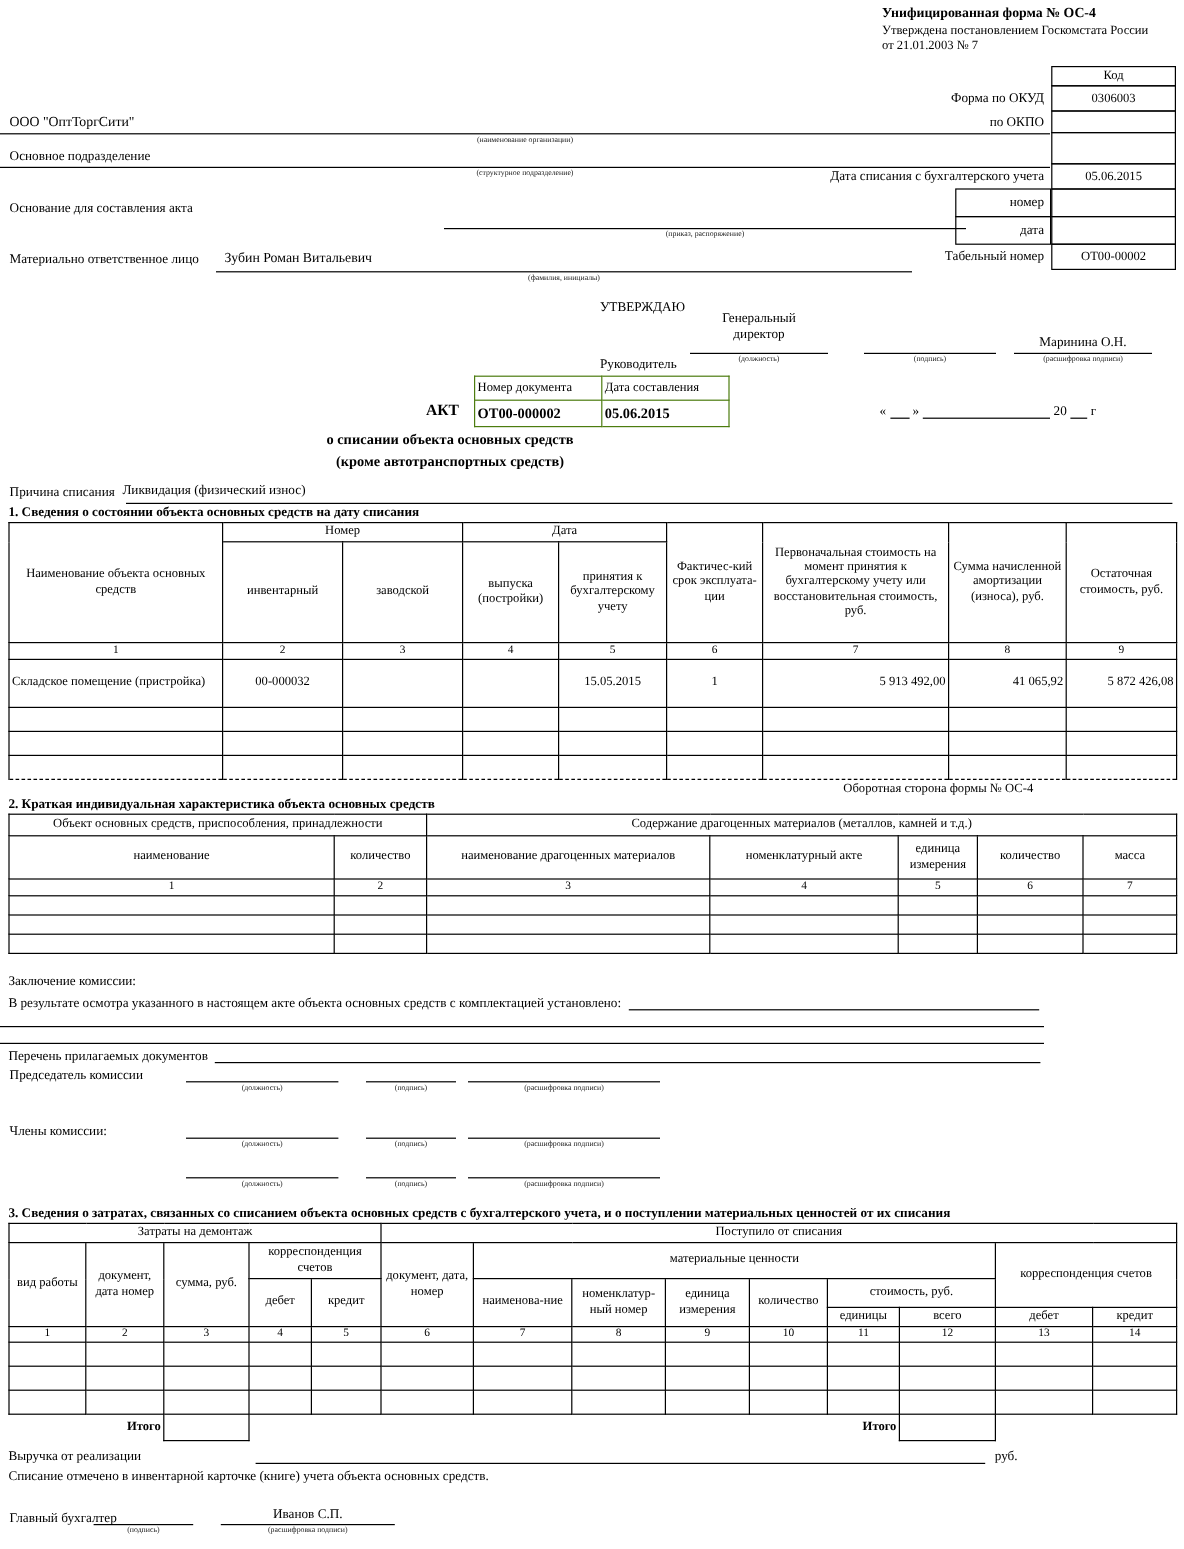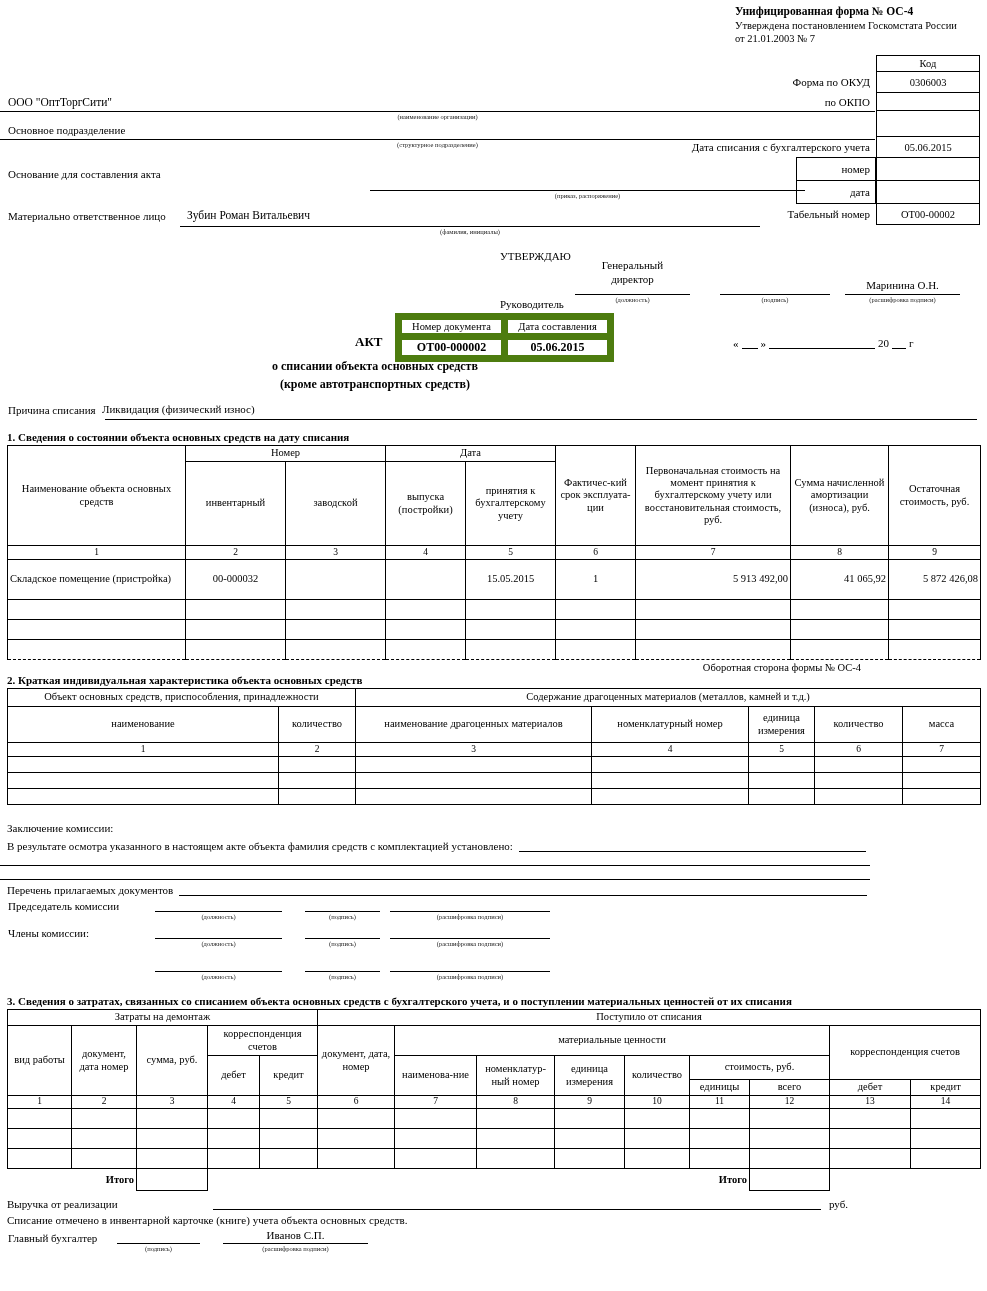--- a/index.html
+++ b/index.html
@@ -15,36 +15,36 @@
 
   
   .codes{display:flex;flex-direction:column}
   .code-row{display:flex;justify-content:flex-end;margin-top:-1px}
   .code-label{flex:1;display:flex;align-items:center;justify-content:flex-end;padding-right:6px;font-size:11px}
   .code-lbox{width:73px;border:1px solid #000;display:flex;align-items:center;justify-content:flex-end;padding-right:5px;font-size:11px}
   .code-val{width:102px;border:1px solid #000;display:flex;align-items:center;justify-content:center;font-size:10.5px}
 
   
   .acttbl{position:absolute;border-collapse:collapse;table-layout:fixed;width:212px;margin:0}
-  .acttbl td{border:7px solid #4d7c0f;text-align:center;vertical-align:middle;font-size:10.5px;padding:0 2px}
+  .acttbl td{border:1px solid #4d7c0f;text-align:left;vertical-align:middle;font-size:10.5px;padding:0 2px}
   .acttbl .val{font-weight:bold;font-size:12px}
 
   .datefill{display:flex;align-items:flex-end;gap:3px;font-size:11px}
   .dl{display:inline-block;border-bottom:1px solid #000;height:12px}
 
   
   table.grid{border-collapse:collapse;table-layout:fixed;width:973px;margin-left:7px}
   table.grid td{border:1px solid #000;text-align:center;vertical-align:middle;padding:0 2px;font-size:10.5px;line-height:1.18;overflow:hidden}
   table.grid td.left{text-align:left}
   table.grid td.r{text-align:right}
   table.grid tr.nums td{font-size:9.5px}
   .t1 tbody[data-empty-rows] tr:last-child td{border-bottom:1px dashed #000}
   td.nb{border:none !important}
 
-  .flow{position:absolute;top:428px;left:0;width:870px}
+  .flow{position:absolute;top:418px;left:0;width:870px}
   .sec-title{font-weight:bold;font-size:11px;margin:0 0 2px 7px;white-space:nowrap}
   .note-right{text-align:right;font-size:10.5px;margin:2px 9px 1px 0}
 
   .fill-row{display:flex;align-items:flex-end}
   .grow-line{flex:1;border-bottom:1px solid #000;height:13px}
   .wline{border-bottom:1px solid #000;height:13px;margin:0}
 
   .sig-row{position:relative;padding-left:155px;display:flex;align-items:flex-end}
   .sig-label{position:absolute;left:8px;bottom:9px;white-space:nowrap}
   .sig-col{display:flex;flex-direction:column}
@@ -270,21 +270,21 @@
       </colgroup>
       <tbody>
         <tr style="height:18px">
           <td colspan="2">Объект основных средств, приспособления, принадлежности</td>
           <td colspan="5">Содержание драгоценных материалов (металлов, камней и т.д.)</td>
         </tr>
         <tr style="height:36px">
           <td>наименование</td>
           <td>количество</td>
           <td>наименование драгоценных материалов</td>
-          <td>номенклатурный номер</td>
+          <td>номенклатурный акте</td>
           <td>единица измерения</td>
           <td>количество</td>
           <td>масса</td>
         </tr>
         <tr class="nums" style="height:14px">
           <td>1</td>
             <td>2</td>
           <td>3</td>
             <td>4</td>
           <td>5</td>
@@ -318,21 +318,21 @@
             <td></td>
             <td></td>
             <td></td>
             <td></td>
           </tr>
         </tbody>
     </table>
 
     <div style="margin:17px 7px 0 7px">Заключение комиссии:</div>
     <div class="fill-row" style="margin:4px 4px 0 7px">
-      <span>В результате осмотра указанного в настоящем акте объекта фамилия средств с комплектацией установлено:</span>
+      <span>В результате осмотра указанного в настоящем акте объекта основных средств с комплектацией установлено:</span>
       <div class="grow-line" style="margin-left:6px"></div>
     </div>
     <div class="wline"></div>
     <div class="wline"></div>
 
     <div class="fill-row" style="margin:2px 3px 0 7px">
       <span>Перечень прилагаемых документов</span>
       <div class="grow-line" style="margin-left:6px"></div>
     </div>
 
@@ -345,21 +345,21 @@
       <div class="sig-col" style="width:75px;margin-left:23px">
         <div class="sig-line"></div>
         <div class="sig-hint">(подпись)</div>
       </div>
       <div class="sig-col" style="width:160px;margin-left:10px">
         <div class="sig-line"></div>
         <div class="sig-hint">(расшифровка подписи)</div>
       </div>
     </div>
 
-    <div class="sig-row" style="margin-top:4px">
+    <div class="sig-row" style="margin-top:24px">
       <div class="sig-label">Члены комиссии:</div>
       <div class="sig-col" style="width:127px">
         <div class="sig-line"></div>
         <div class="sig-hint">(должность)</div>
       </div>
       <div class="sig-col" style="width:75px;margin-left:23px">
         <div class="sig-line"></div>
         <div class="sig-hint">(подпись)</div>
       </div>
       <div class="sig-col" style="width:160px;margin-left:10px">
@@ -518,21 +518,21 @@
       </tbody>
     </table>
 
     <div class="fill-row" style="margin:5px 22px 0 7px">
       <span>Выручка от реализации</span>
       <div class="grow-line" style="margin-left:95px"></div>
       <span style="margin-left:8px">руб.</span>
     </div>
     <div style="margin:4px 0 0 7px">Списание отмечено в инвентарной карточке (книге) учета объекта основных средств.</div>
 
-    <div class="sig-row" style="margin-top:3px;padding-left:117px">
+    <div class="sig-row" style="margin-top:20px;padding-left:78px">
       <div class="sig-label">Главный бухгалтер</div>
       <div class="sig-col" style="width:83px">
         <div class="sig-line" style="height:14px"></div>
         <div class="sig-hint">(подпись)</div>
       </div>
       <div class="sig-col" style="width:145px;margin-left:23px">
         <div class="sig-name">Иванов С.П.</div>
         <div class="sig-hint">(расшифровка подписи)</div>
       </div>
     </div>

